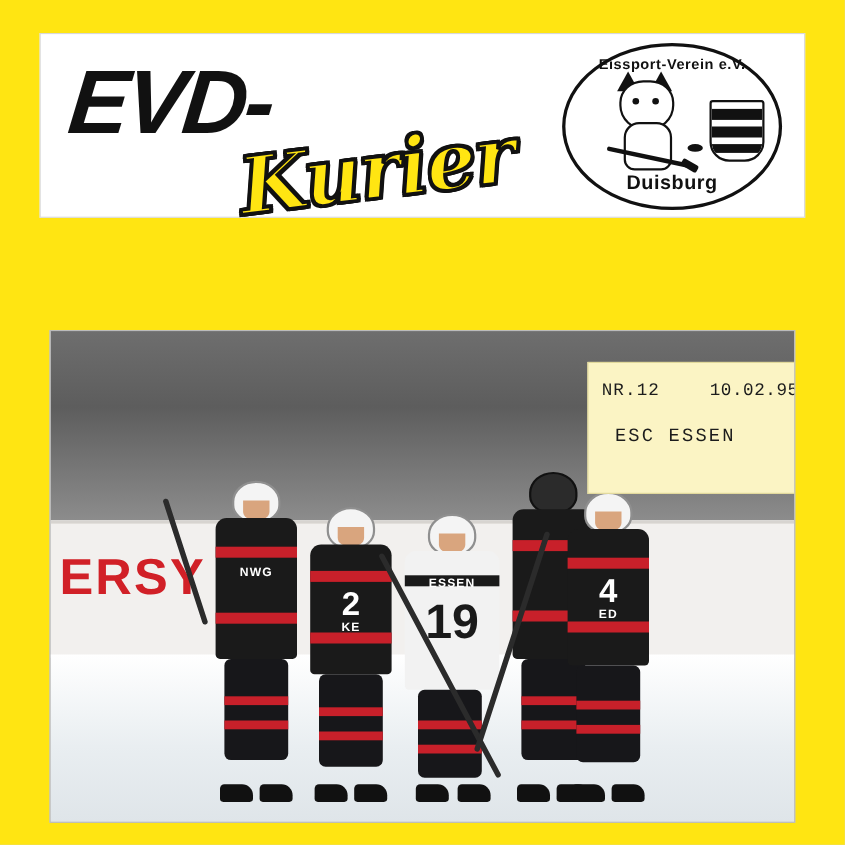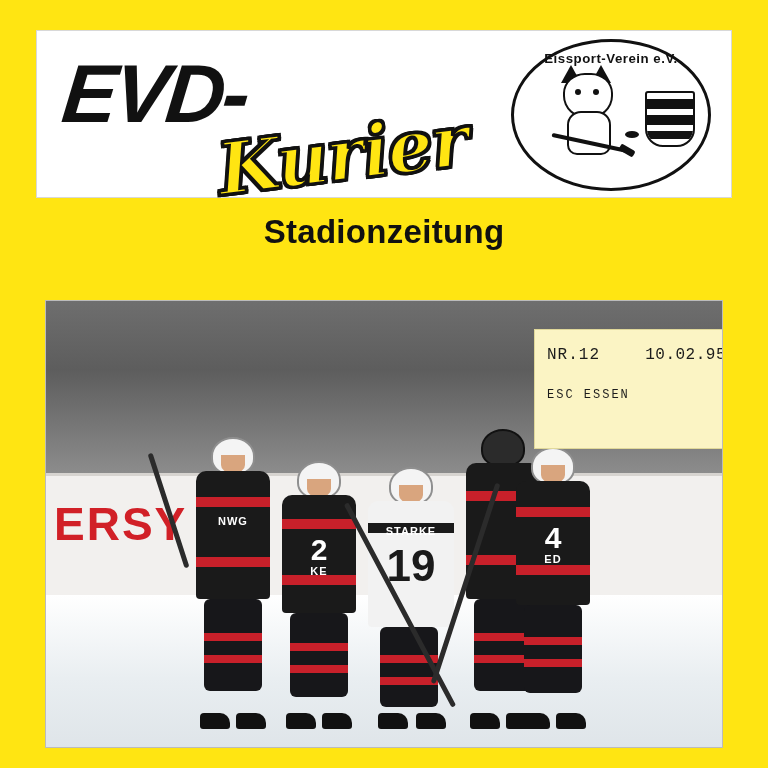--- a/index.html
+++ b/index.html
@@ -359,22 +359,22 @@
     letter-spacing: 1px;
   }
   .issue-label .date {
     position: absolute;
     right: 12px; top: 16px;
     font-size: 16px;
     letter-spacing: .5px;
   }
   .issue-label .opponent {
     position: absolute;
-    left: 12px; top: 58px;
-    font-size: 12px;
+    left: 24px; top: 58px;
+    font-size: 17px;
     letter-spacing: 2px;
   }
 </style>
 </head>
 <body>
 
 <div class="masthead">
 
   <div class="evd-word">EVD-</div>
   <div class="kurier-word">Kurier</div>
@@ -394,25 +394,25 @@
       <div class="blade"></div>
       <div class="puck"></div>
     </div>
 
     <div class="crest">
       <div class="band b1"></div>
       <div class="band b2"></div>
       <div class="band b3"></div>
     </div>
 
+    <div class="arc-text-bottom">Duisburg</div>
   </div>
 </div>
 
 <div class="subtitle">
-  <div class="line1">Stadionzeitung</div>
 </div>
 
 <div class="photo">
   <div class="rink-back"></div>
   <div class="boards"></div>
 
   <div class="ad-text">ERSY</div>
 
   <div class="ice"></div>
 
@@ -447,21 +447,21 @@
     </div>
     <div class="skate" style="left:4px;"></div>
     <div class="skate" style="left:40px;"></div>
   </div>
 
   <div class="player" style="left:322px; width:86px;">
     <div class="helmet" style="top:-262px;"></div>
     <div class="face" style="top:-244px;"></div>
     <div class="jersey" style="top:-228px; height:126px; width:86px; background:#f2f2f2;">
       <div class="stripe" style="top:22px; background:#1a1a1a;"></div>
-      <div class="name" style="top:24px; color:#ffffff;">STARKE</div>
+      <div class="name" style="top:24px; color:#ffffff;">ESSEN</div>
       <div class="num" style="top:40px; font-size:44px; color:#1a1a1a;">19</div>
     </div>
     <div class="legs" style="top:-102px; height:80px; left:12px;">
       <div class="sock-stripe" style="top:28px;"></div>
       <div class="sock-stripe" style="top:50px;"></div>
     </div>
     <div class="skate" style="left:10px;"></div>
     <div class="skate" style="left:48px;"></div>
   </div>
 

